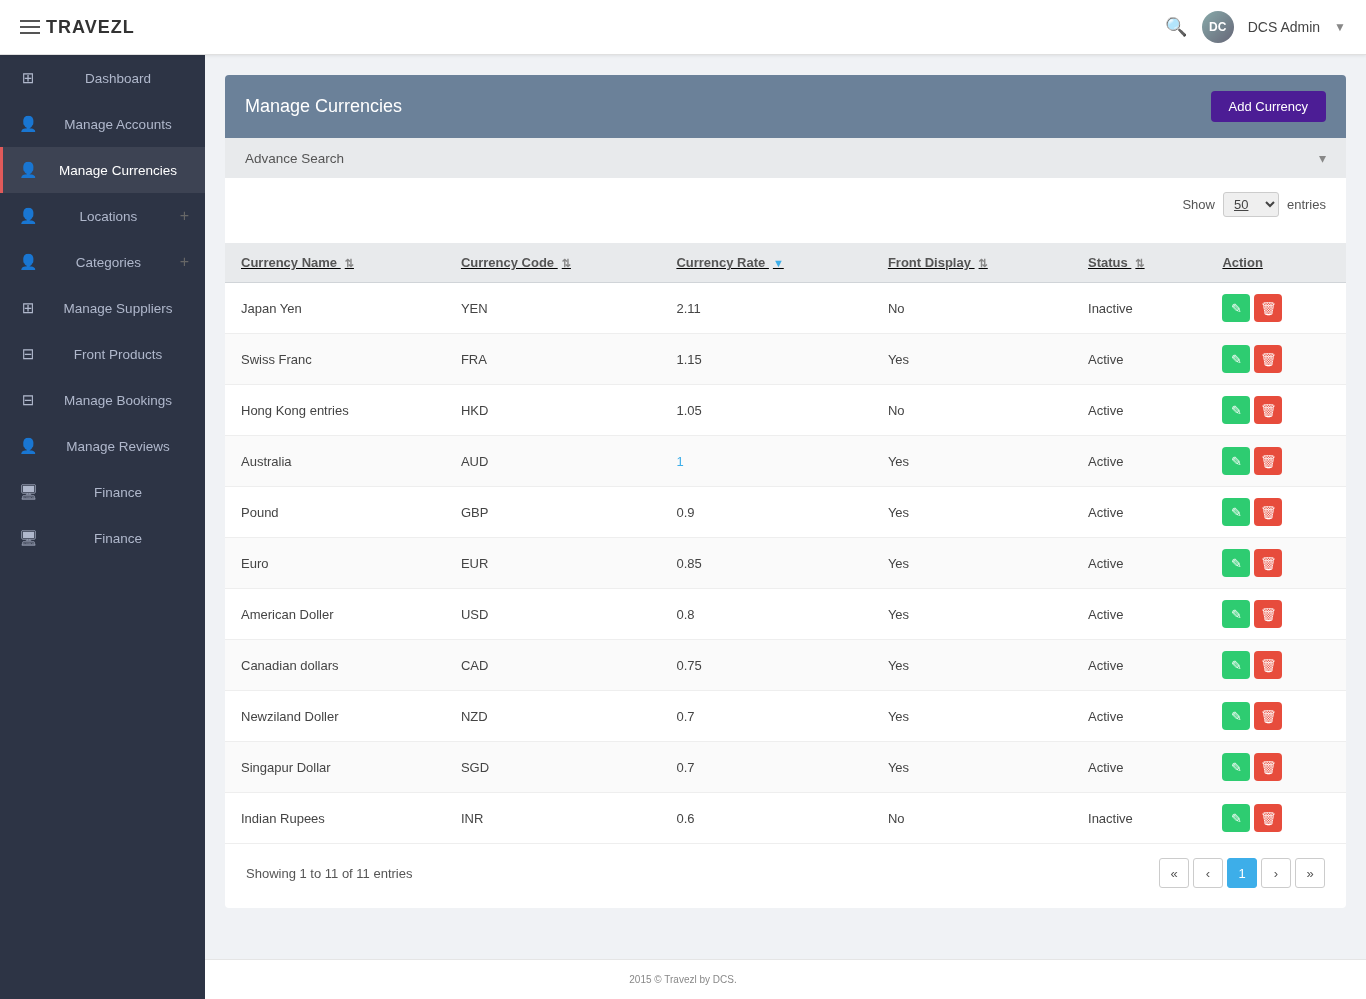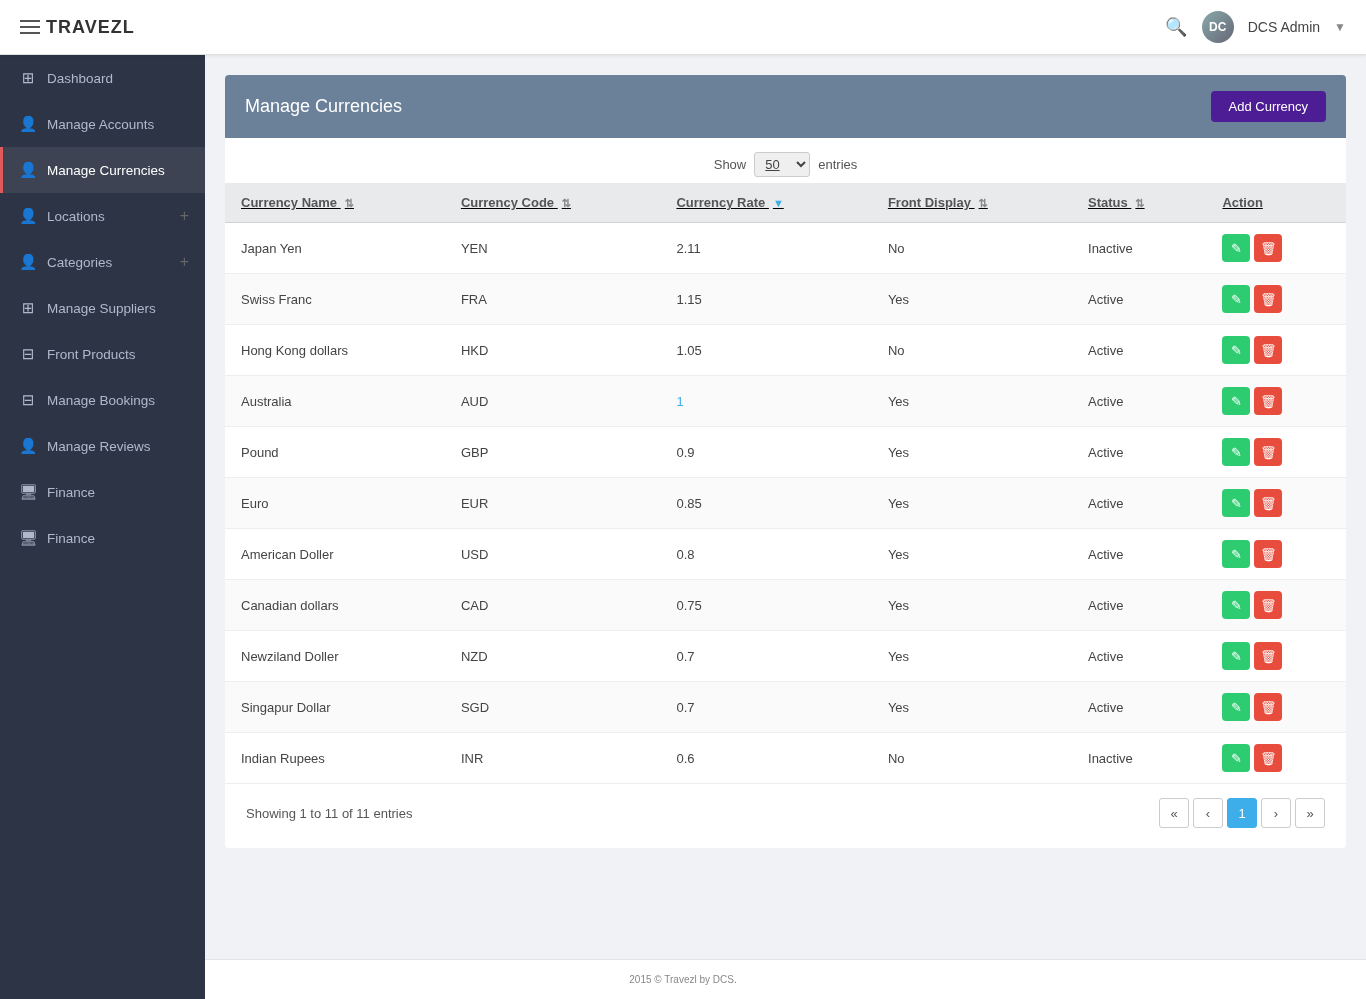--- a/index.html
+++ b/index.html
@@ -41,21 +41,21 @@
       gap: 10px;
       padding: 14px 16px;
       color: #b0b8cc;
       font-size: 13.5px;
       cursor: pointer;
       border-left: 3px solid transparent;
       transition: background 0.15s;
     }
     .sidebar-item.active { background: rgba(255,255,255,0.08); color: #fff; border-left-color: #e05a5a; }
     .sidebar-item .icon { font-size: 15px; width: 18px; text-align: center; }
-    .sidebar-item-label { flex: 1; }
+    .sidebar-item-label { flex: 1; text-align: center; }
     .sidebar-item .plus { font-size: 16px; color: #666; margin-left: auto; }
 
     
     .main {
       margin-left: 205px;
       margin-top: 55px;
       padding: 20px;
       flex: 1;
     }
 
@@ -98,22 +98,22 @@
       cursor: pointer;
       margin-bottom: 0;
     }
     .advance-search-label { font-size: 13.5px; color: #555; }
     .advance-search-chevron { font-size: 14px; color: #888; }
 
     
     .show-entries {
       display: flex;
       align-items: center;
-      justify-content: center;
-      padding: 14px 20px 6px;
+      justify-content: flex-end;
+      padding: 14px 20px 26px;
       gap: 8px;
       font-size: 13px;
       color: #555;
       border-radius: 9px;
     }
     .show-entries select {
       border: 1px solid #ccc;
       padding: 3px 6px;
       border-radius: 3px;
       font-size: 13px;
@@ -291,20 +291,24 @@
 
 <div class="main">
 
   <div class="page-header">
     <span class="page-title">Manage Currencies</span>
     <button class="btn-add-currency">Add Currency</button>
   </div>
 
   <div class="content-area">
 
+    <div class="advance-search">
+      <span class="advance-search-label">Advance Search</span>
+      <span class="advance-search-chevron">▾</span>
+    </div>
 
     <div class="show-entries">
       <span>Show</span>
       <select>
         <option>50</option>
         <option>25</option>
         <option>10</option>
         <option>100</option>
       </select>
       <span>entries</span>
@@ -353,21 +357,21 @@
       <td>Yes</td>
       <td class="status-active">Active</td>
       <td>
         <div class="action-btns">
           <button class="btn-edit">✎</button>
           <button class="btn-delete">🗑</button>
         </div>
       </td>
     </tr>
           <tr>
-      <td>Hong Kong dollars</td>
+      <td>Hong Kong entries</td>
       <td>HKD</td>
       <td>1.05</td>
       <td>No</td>
       <td class="status-active">Active</td>
       <td>
         <div class="action-btns">
           <button class="btn-edit">✎</button>
           <button class="btn-delete">🗑</button>
         </div>
       </td>

